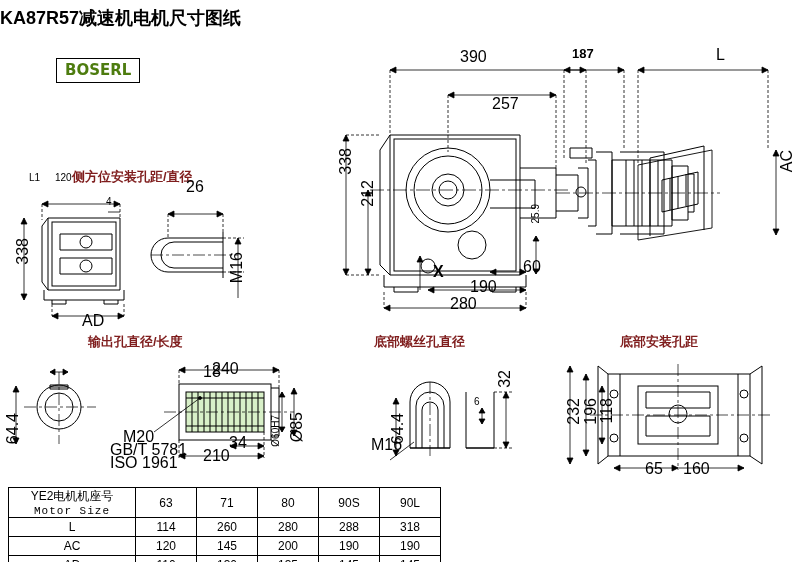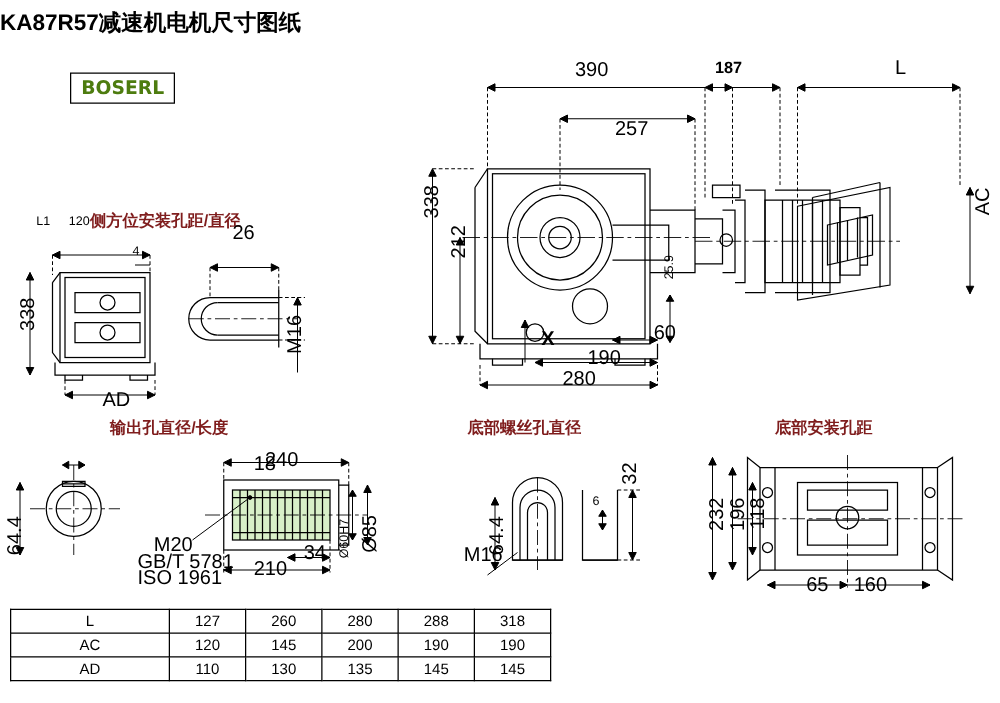--- a/index.html
+++ b/index.html
@@ -321,21 +321,21 @@
 
       <path d="M196 46 L150 80" stroke-width="0.8"></path>
       <circle cx="196" cy="46" r="1.5" fill="#000"></circle>
     </g>
   </svg>
 </div>
 <div class="abs dimlbl" style="left:203px;top:363px;text-align:right;">18</div>
 
 <div class="abs dimlbl" style="left:212px;top:360px;">240</div>
 <div class="abs dimlbl" style="left:203px;top:447px;">210</div>
-<div class="abs dimlbl" style="left:243px;top:434px;">34</div>
+<div class="abs dimlbl" style="left:229px;top:434px;">34</div>
 <div class="abs dimlbl vert" style="left:4px;top:413px;">64.4</div>
 <div class="abs dimlbl vert" style="left:288px;top:412px;">Ø85</div>
 <div class="abs dimlbl vert tiny" style="left:270px;top:415px;">Ø60H7</div>
 <div class="abs dimlbl" style="left:123px;top:428px;">M20</div>
 <div class="abs dimlbl" style="left:110px;top:441px;">GB/T 5781</div>
 <div class="abs dimlbl" style="left:110px;top:454px;">ISO 1961</div>
 
 <div class="abs sec-title" style="left:374px;top:333px;">底部螺丝孔直径</div>
 
 <div class="abs" style="left:370px;top:352px;width:180px;height:125px;">
@@ -425,22 +425,33 @@
 </div>
 <div class="abs dimlbl vert" style="left:565px;top:398px;">232</div>
 <div class="abs dimlbl vert" style="left:582px;top:398px;">196</div>
 <div class="abs dimlbl vert" style="left:598px;top:398px;">118</div>
 <div class="abs dimlbl" style="left:645px;top:460px;">65</div>
 <div class="abs dimlbl" style="left:683px;top:460px;text-align:right;">160</div>
 
 <table id="spec-table" class="abs">
   <tbody>
     <tr>
+      <td class="rowhdr" style="padding:0;">
+        <div style="font-size:12px;">YE2电机机座号</div>
+        <div class="mono" style="letter-spacing:1px;">Motor Size</div>
+      </td>
+      <td class="val">63</td>
+      <td class="val">71</td>
+      <td class="val">80</td>
+      <td class="val">90S</td>
+      <td class="val">90L</td>
+    </tr>
+    <tr>
       <td class="rowhdr">L</td>
-      <td class="val">127</td>
+      <td class="val">114</td>
       <td class="val">260</td>
       <td class="val">280</td>
       <td class="val">288</td>
       <td class="val">318</td>
     </tr>
     <tr>
       <td class="rowhdr">AC</td>
       <td class="val">120</td>
       <td class="val">145</td>
       <td class="val">200</td>

